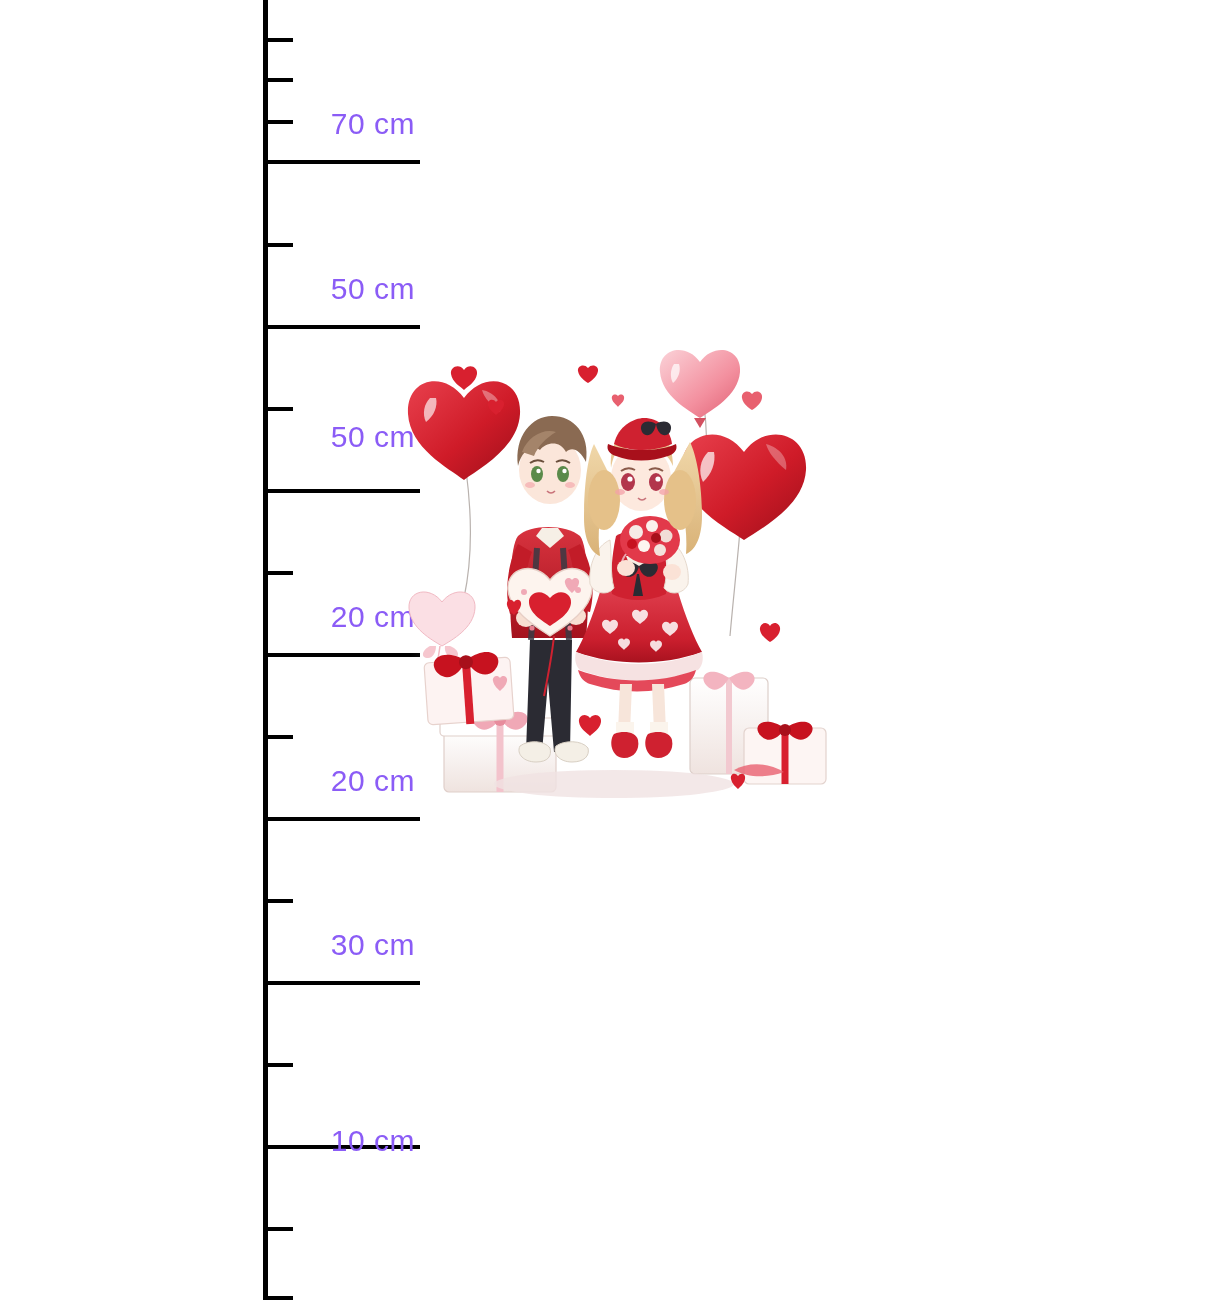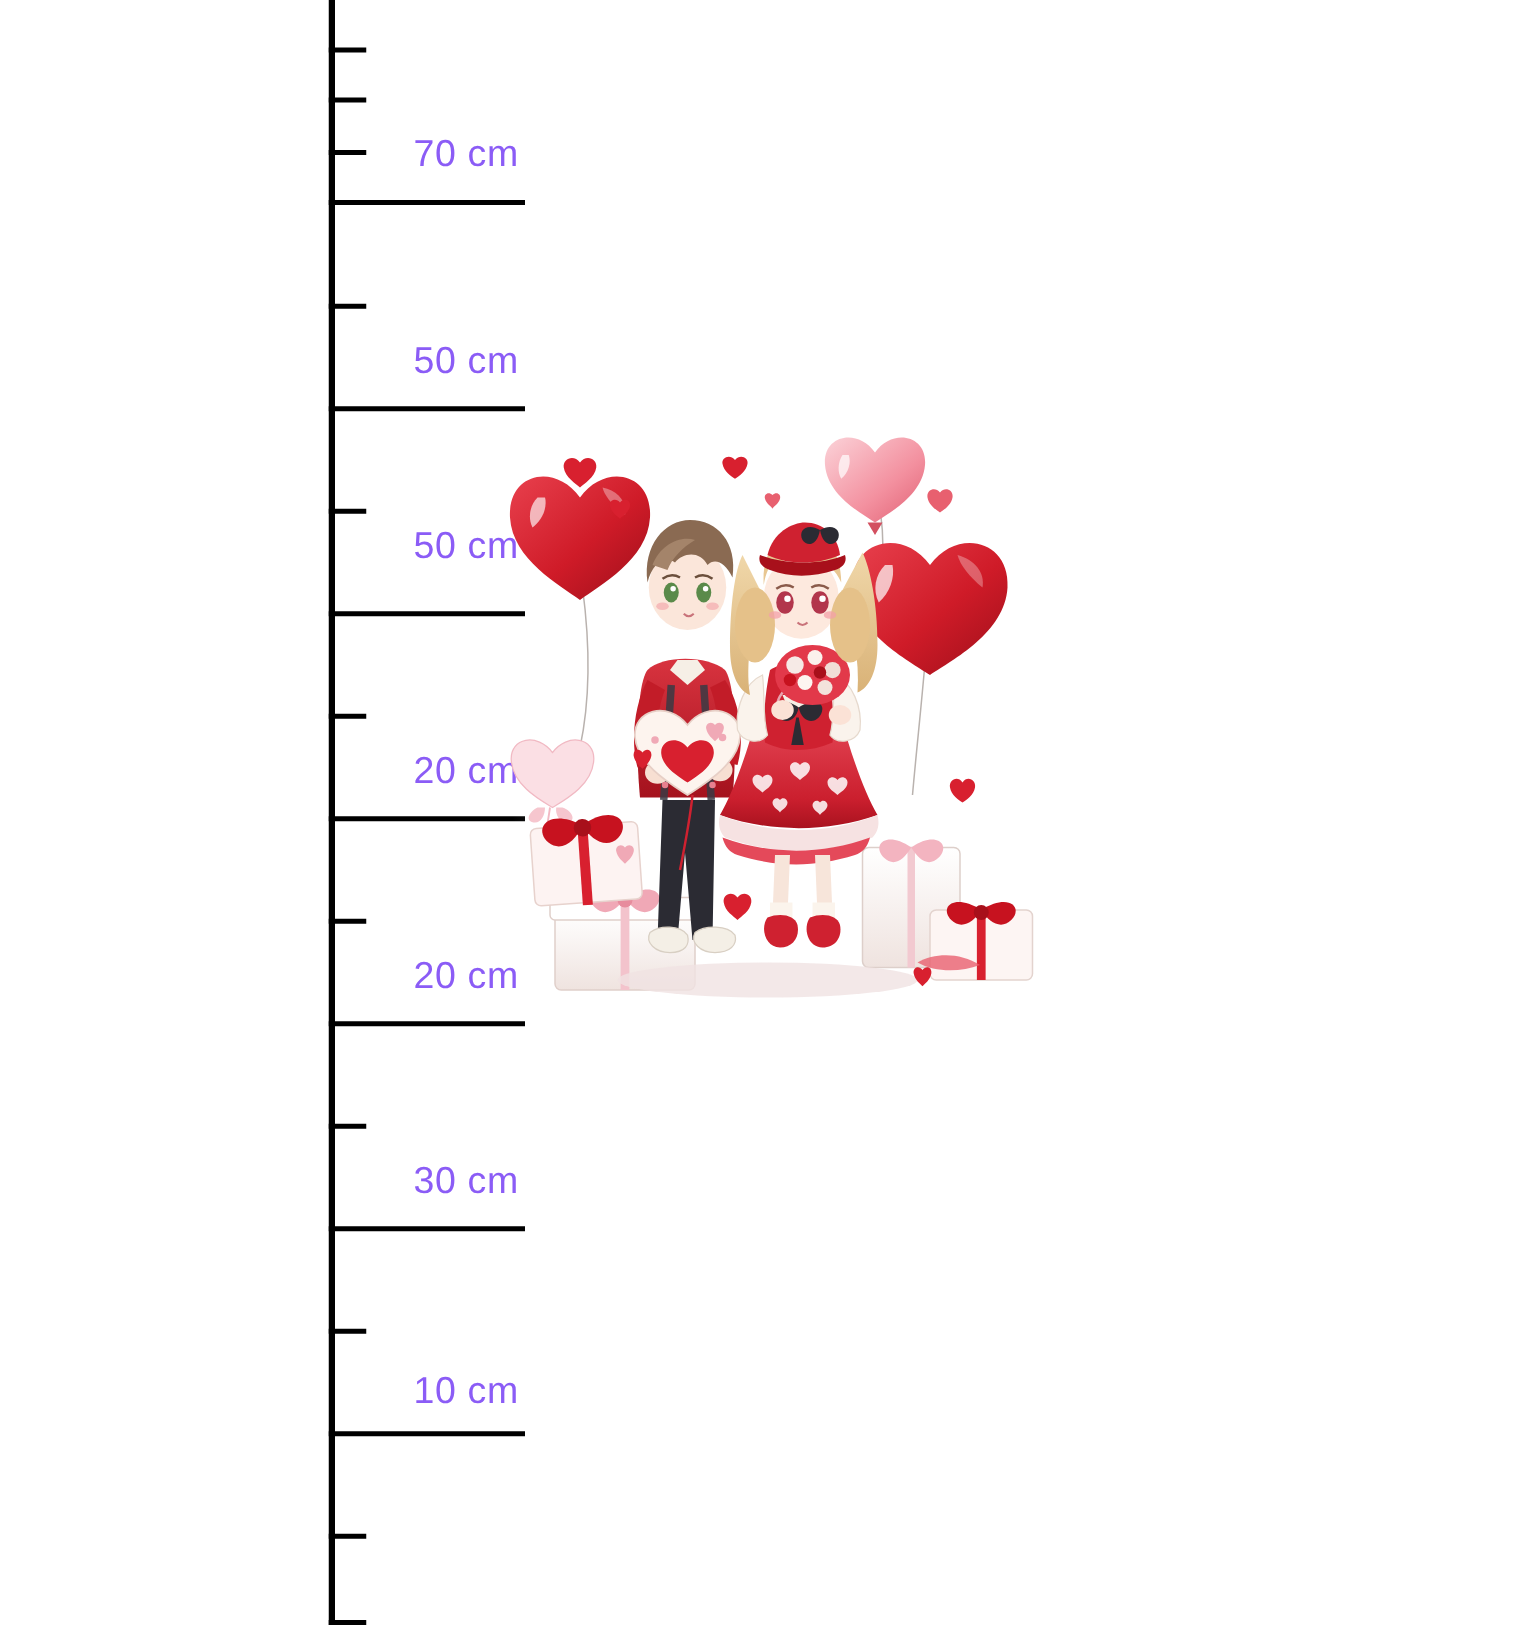--- a/index.html
+++ b/index.html
@@ -113,21 +113,21 @@
     <div class="tick-label-wrap" style="top:762px">
       <span class="tick-label">20 cm</span>
     </div>
 
     <div class="tick major" style="top:981px"></div>
     <div class="tick-label-wrap" style="top:926px">
       <span class="tick-label">30 cm</span>
     </div>
 
     <div class="tick major" style="top:1145px"></div>
-    <div class="tick-label-wrap" style="top:1094px">
+    <div class="tick-label-wrap" style="top:1122px">
       <span class="tick-label">10 cm</span>
     </div>
   </div>
 
   <div class="artwork">
     <svg class="art-svg" width="440" height="480" viewBox="0 0 440 480" xmlns="http://www.w3.org/2000/svg">
       <defs>
         <linearGradient id="balRed" x1="0" y1="0" x2="1" y2="1">
           <stop offset="0%" stop-color="#e8404d"></stop>
           <stop offset="55%" stop-color="#cf1b28"></stop>

